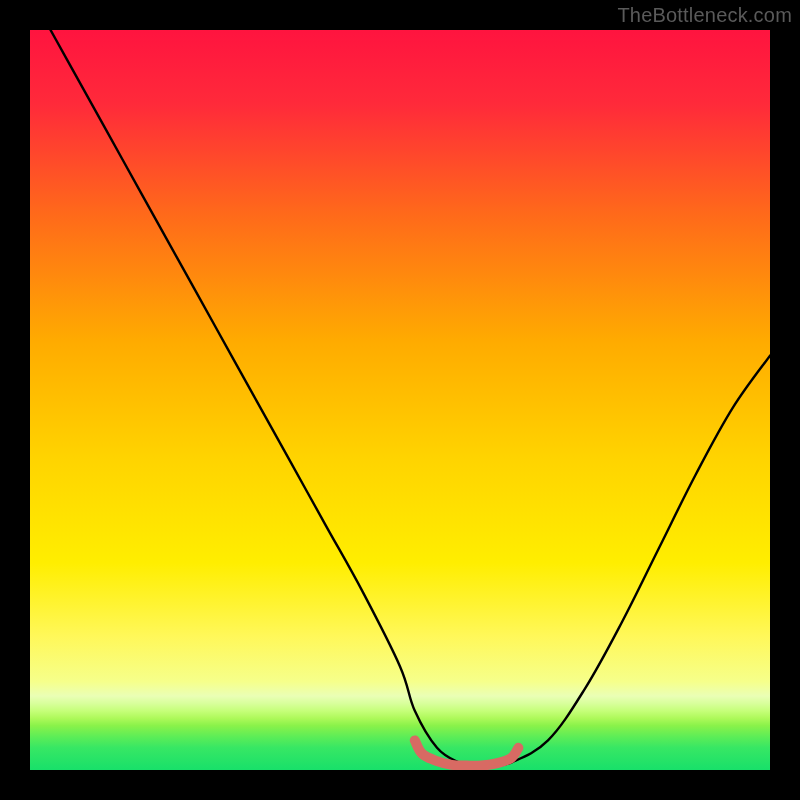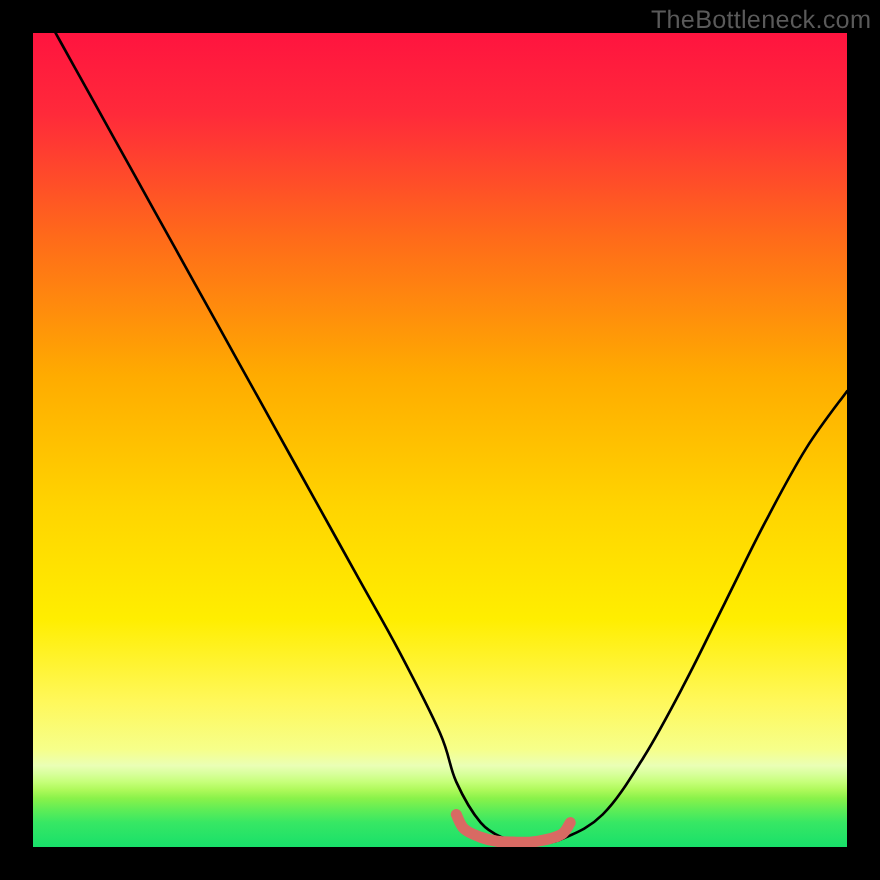--- a/index.html
+++ b/index.html
@@ -26,21 +26,21 @@
     height: 740px;
   }
   .plot svg {
     display: block;
   }
   .watermark {
     position: absolute;
     top: 4px;
     right: 8px;
     color: #5a5a5a;
-    font-size: 23px;
+    font-size: 20px;
     font-weight: 500;
     letter-spacing: 0.2px;
     user-select: none;
     text-align: center;
   }
 </style>
 </head>
 <body>
 
 <div class="frame">

